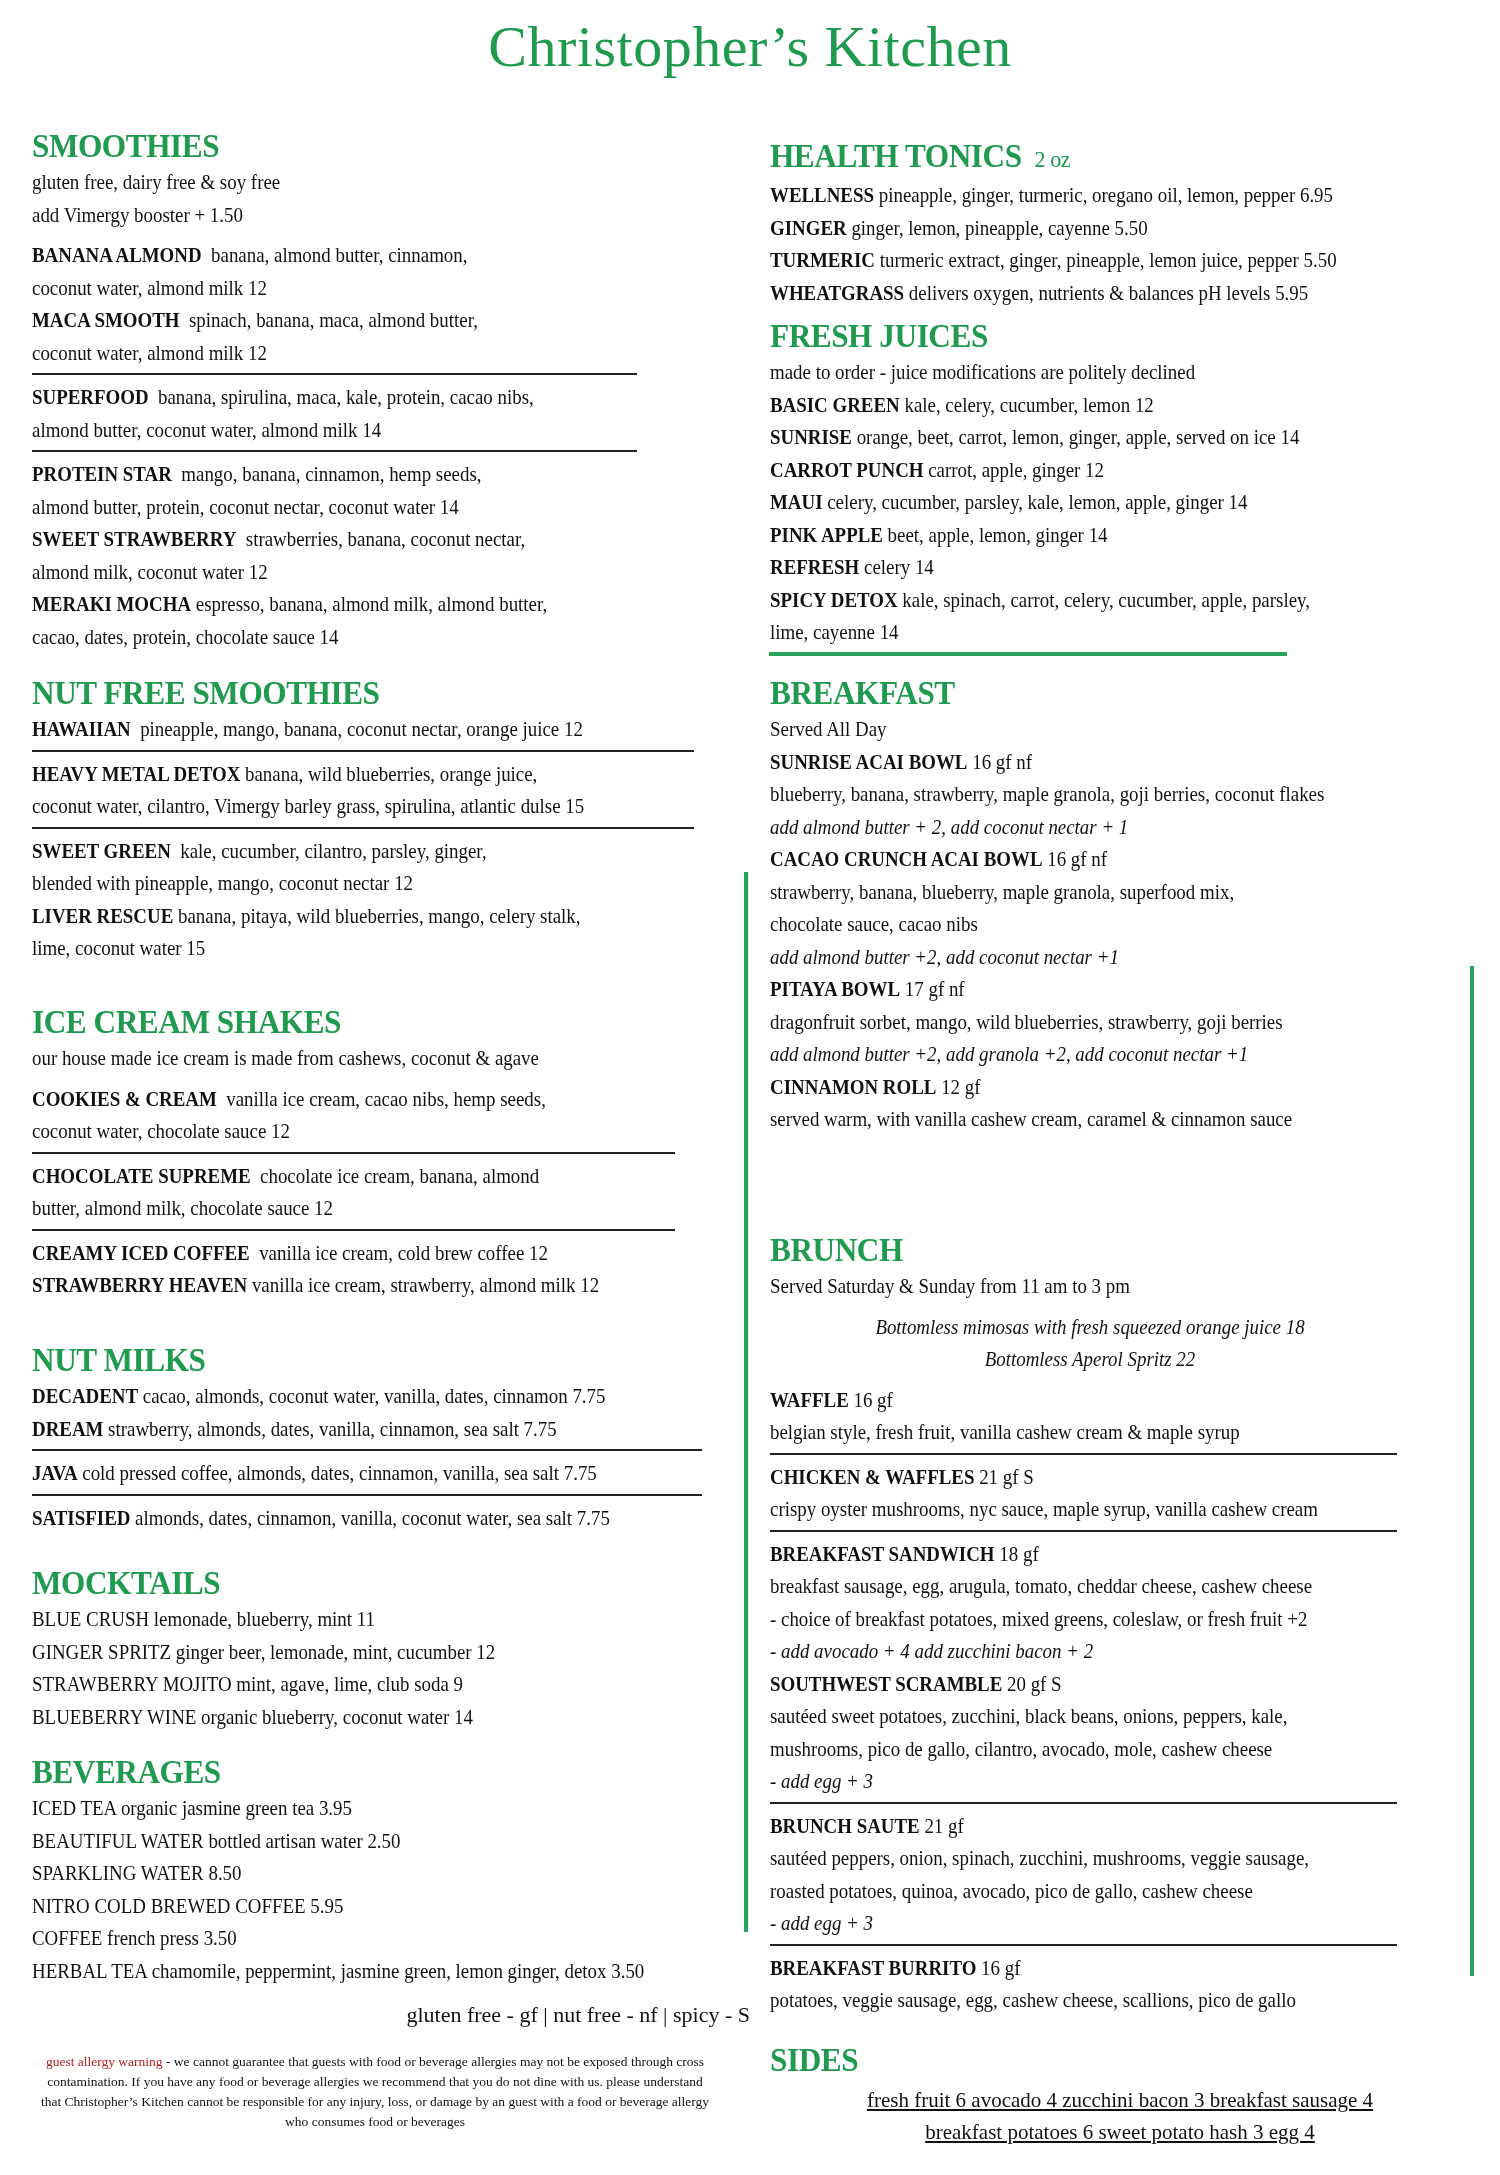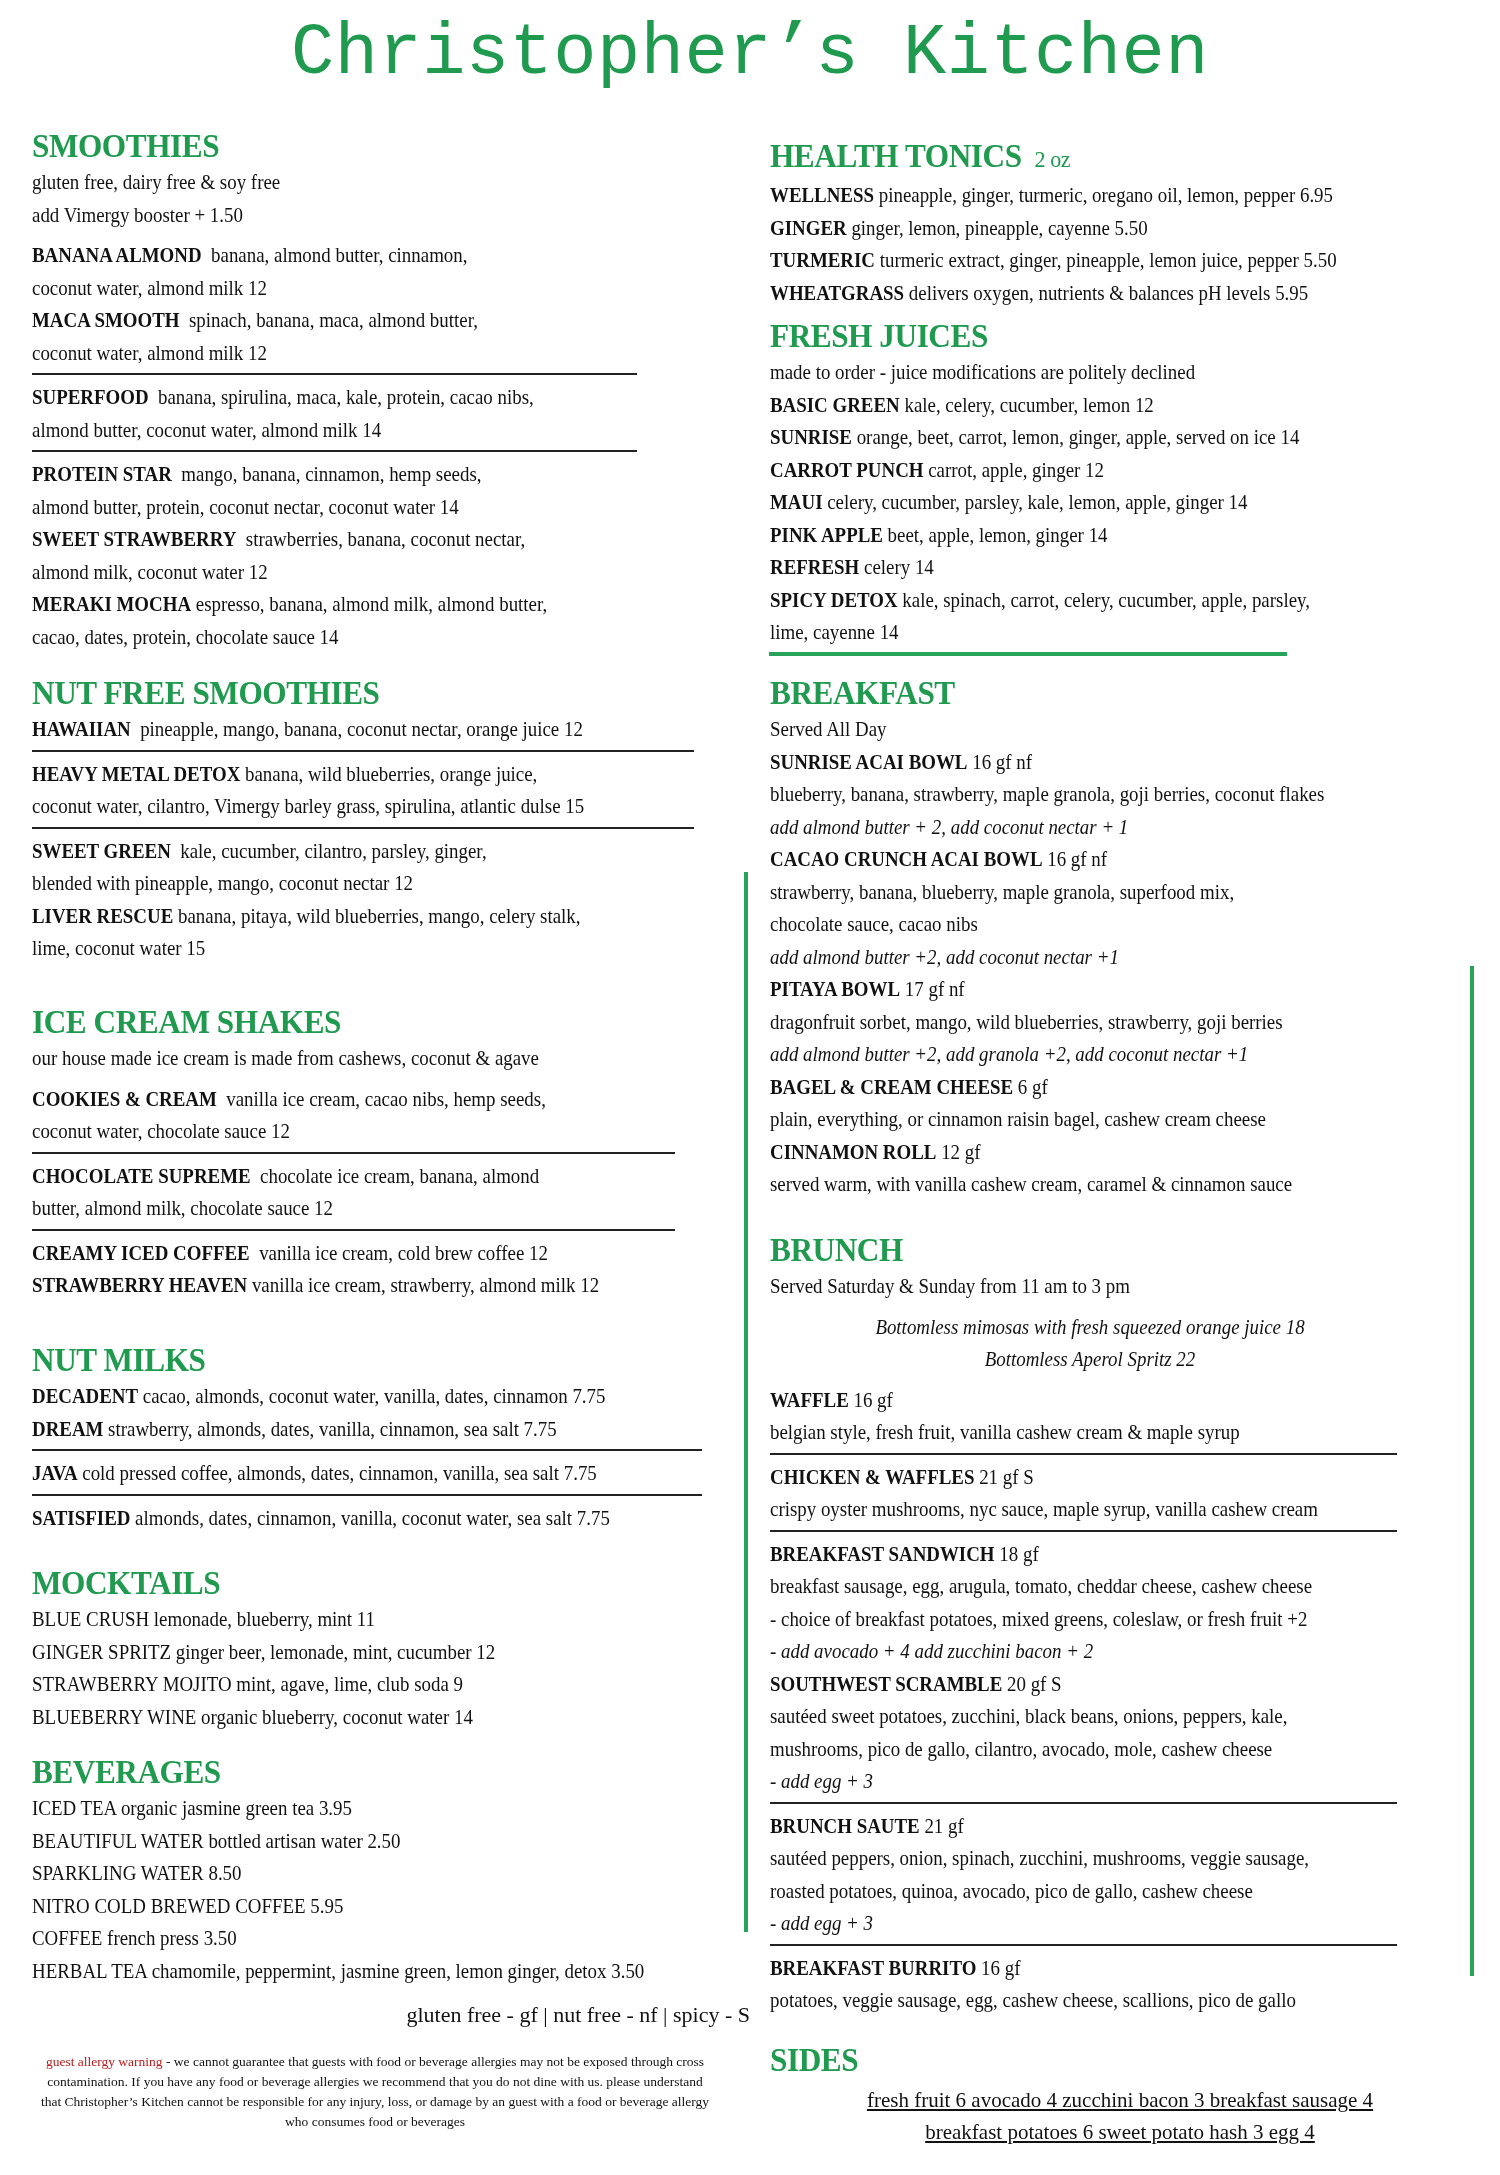--- a/index.html
+++ b/index.html
@@ -1,19 +1,19 @@
 <!DOCTYPE html>
 <html><head>
 <meta charset="utf-8">
 <style>
   html, body { margin: 0; padding: 0; background: #ffffff; }
   body { width: 1500px; height: 2175px; position: relative; overflow: hidden;
          font-family: "Liberation Serif", "DejaVu Serif", serif; color: #111; }
   .title { position: absolute; left: 0; width: 1500px; top: 18px; text-align: center;
-           font-size: 72px; color: #1f9a4f; letter-spacing: 0.5px; line-height: 1; font-family: Liberation Mono, monospace; }
+           font-size: 58px; color: #1f9a4f; letter-spacing: 0.5px; line-height: 1; }
   .col { position: absolute; top: 0; }
   .col-left { left: 32px; width: 700px; }
   .col-right { left: 770px; width: 700px; }
   .sec { position: absolute; left: 0; width: 100%; }
   .h { font-family: "Liberation Serif", serif; font-weight: bold; color: #1f9a4f;
        font-size: 34px; line-height: 40px; letter-spacing: -0.5px; transform: scaleX(0.92); transform-origin: left; white-space: nowrap; }
   .h .sub { font-weight: normal; font-size: 24px; margin-left: 14px; }
   .line { font-size: 21px; line-height: 32.5px; white-space: nowrap; transform: scaleX(0.9); transform-origin: left; }
   .line b { font-weight: bold; }
   .it { font-style: italic; }
@@ -185,24 +185,20 @@
       <div class="line">strawberry, banana, blueberry, maple granola, superfood mix,</div>
       <div class="line">chocolate sauce, cacao nibs</div>
       <div class="line it">add almond butter +2,  add coconut nectar +1</div>
     </div>
     <div>
       <div class="line"><b>PITAYA BOWL</b> <span>17 gf nf</span></div>
       <div class="line">dragonfruit sorbet, mango, wild blueberries, strawberry, goji berries</div>
       <div class="line it">add almond butter +2,  add granola +2,  add coconut nectar +1</div>
     </div>
     <div>
-      <div class="line"><b>BAGEL &amp; CREAM CHEESE</b> <span> 6 gf</span></div>
-      <div class="line">plain, everything, or cinnamon raisin bagel, cashew cream cheese</div>
-    </div>
-    <div>
       <div class="line"><b>CINNAMON ROLL</b> <span> 12 gf</span></div>
       <div class="line">served warm, with vanilla cashew cream, caramel &amp; cinnamon sauce</div>
     </div>
   </div>
 
   <div class="sec" style="top:1230px">
     <div class="h">BRUNCH</div>
     <div class="line">Served Saturday &amp; Sunday from 11 am to 3 pm</div>
     <div style="width:640px; text-align:center; margin-top:8px;">
       <div class="line it center">Bottomless mimosas with fresh squeezed orange juice 18</div>

